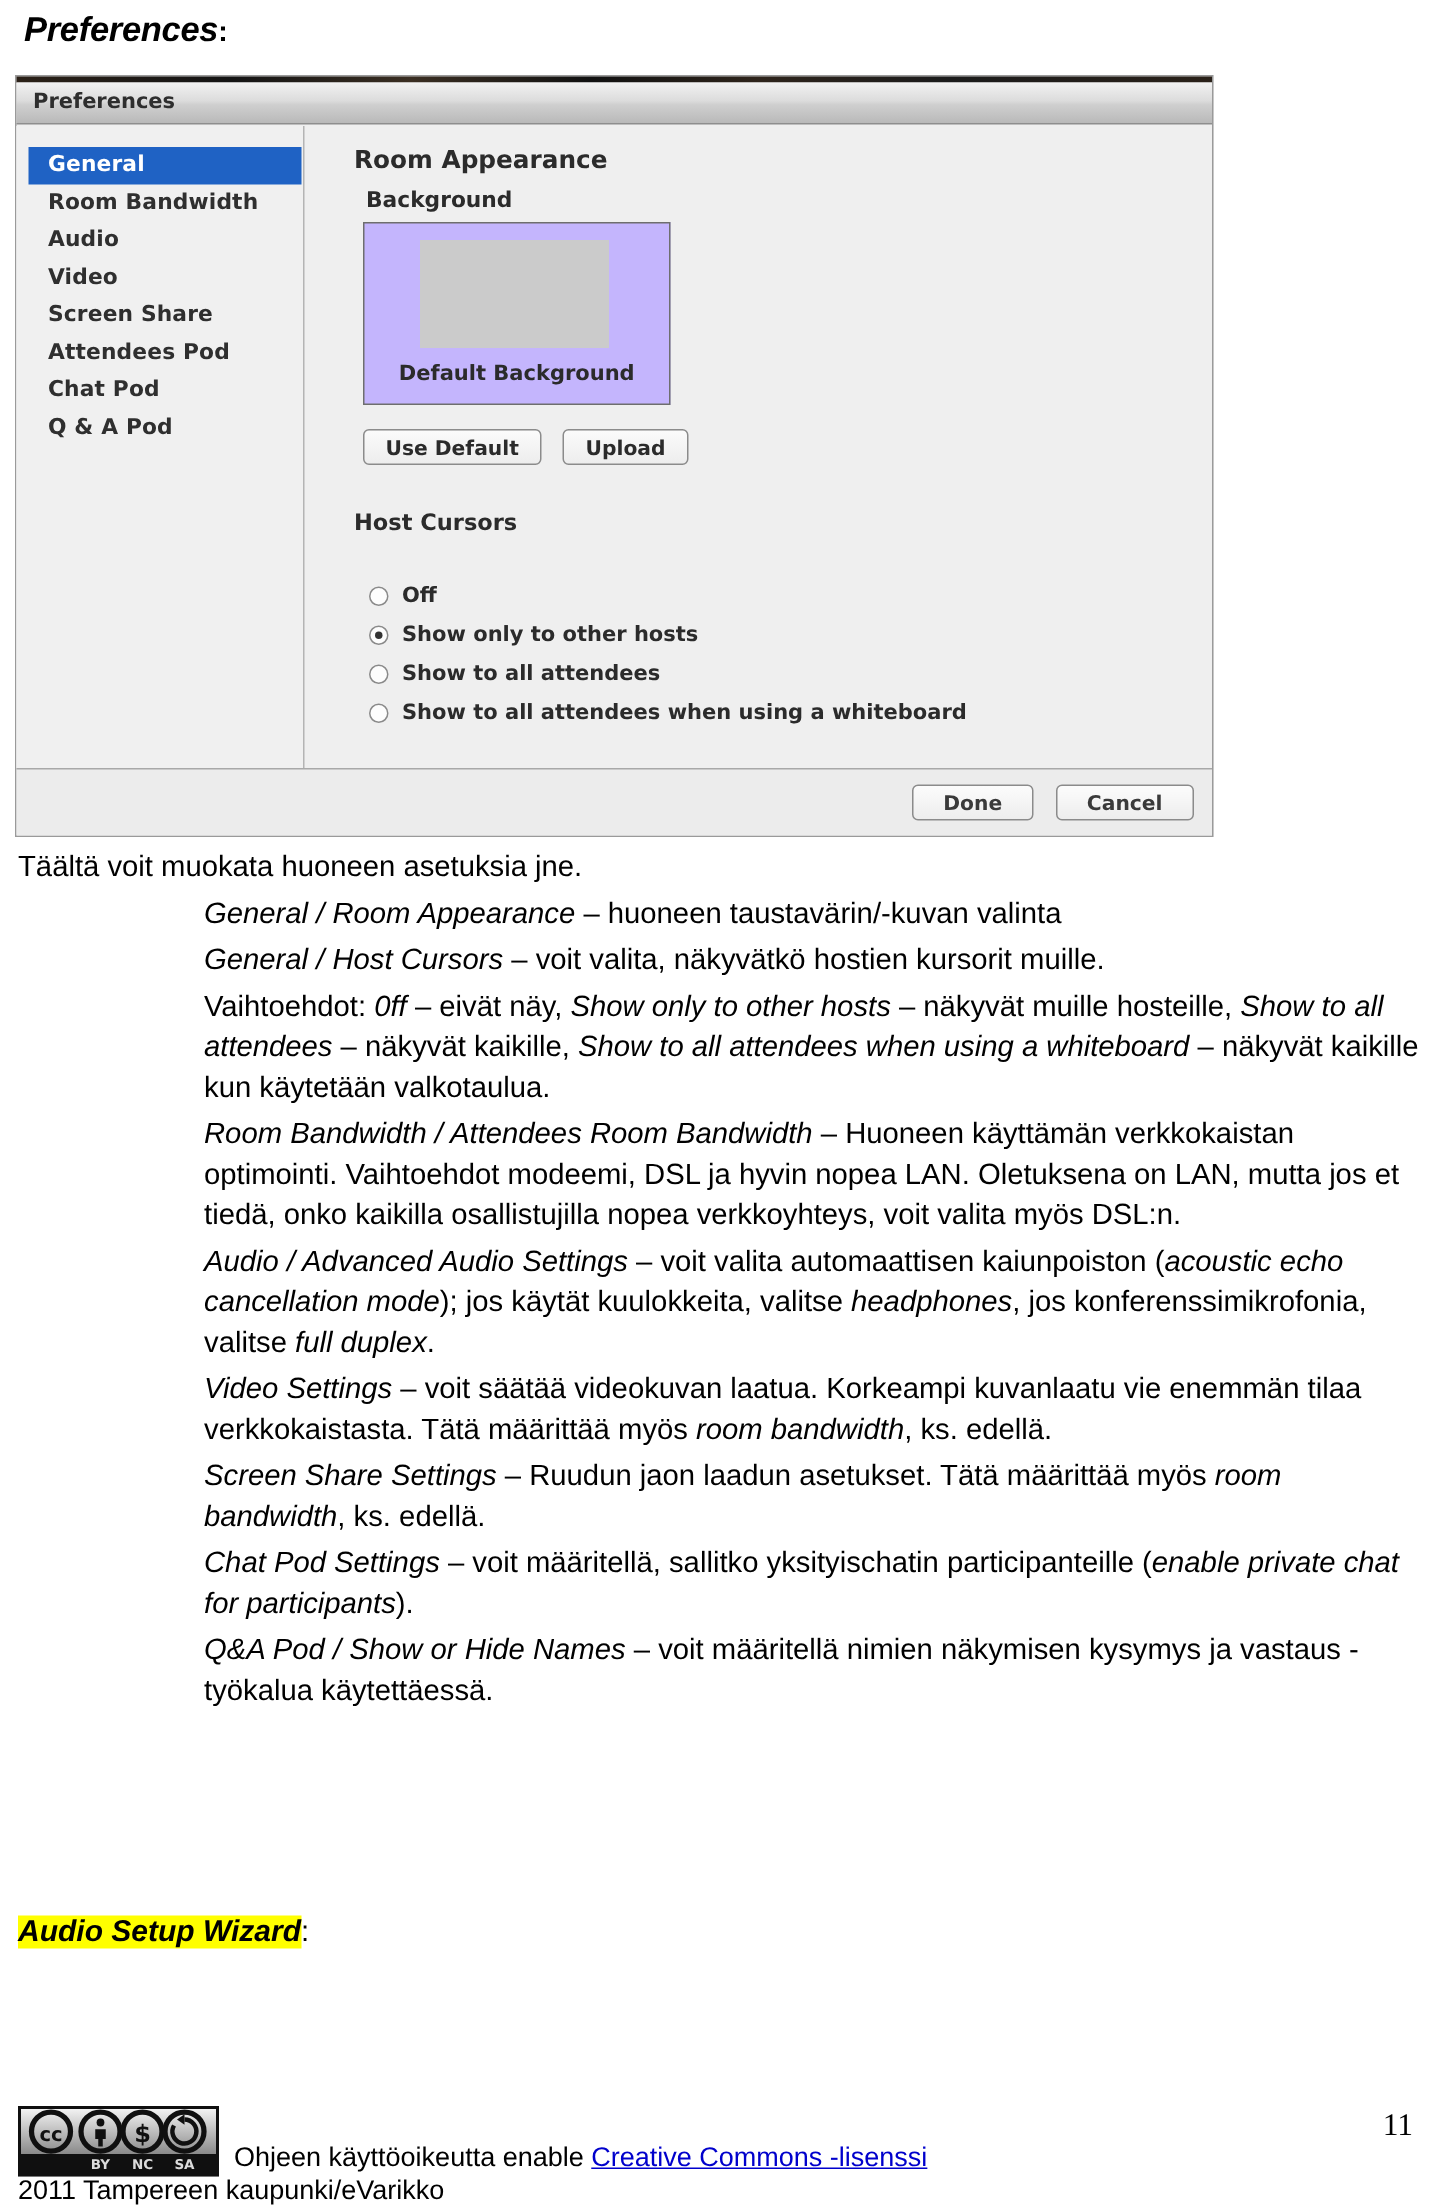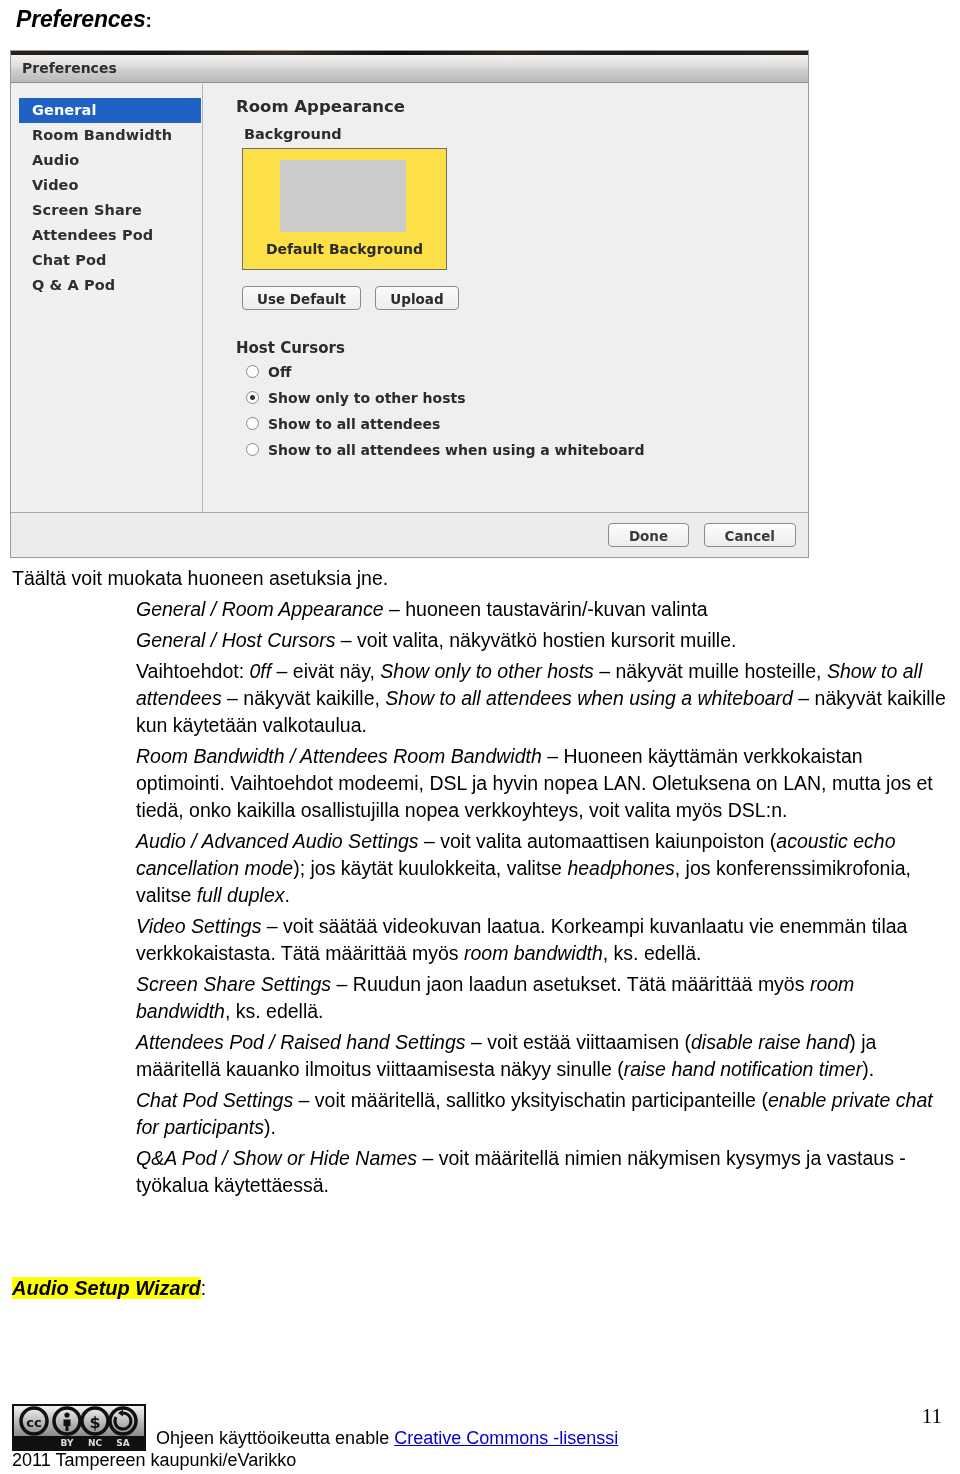--- a/index.html
+++ b/index.html
@@ -139,21 +139,21 @@
     color: #2b2b2b;
     font-family: "DejaVu Sans", sans-serif;
   }
 
   .bg-box {
     position: absolute;
     left: 38px;
     top: 64px;
     width: 205px;
     height: 122px;
-    background: #fde047;
+    background: #c4b5fd;
     border: 1px solid #6e6e6e;
     box-sizing: border-box;
   }
   .bg-thumb {
     position: absolute;
     left: 37px;
     top: 11px;
     width: 126px;
     height: 72px;
     background: #cbcbcb;
@@ -197,21 +197,21 @@
     left: 32px;
     top: 255px;
     font-size: 15px;
     font-weight: bold;
     color: #2b2b2b;
     font-family: "DejaVu Sans", sans-serif;
   }
   .radio-list {
     position: absolute;
     left: 42px;
-    top: 274px;
+    top: 300px;
   }
   .radio-row {
     height: 26px;
     line-height: 26px;
     white-space: nowrap;
   }
   .radio-mark {
     display: inline-block;
     vertical-align: middle;
     width: 13px;
@@ -430,21 +430,20 @@
   <p class="p-indent"><span>Vaihtoehdot: </span><i>0ff</i><span> – eivät näy, </span><i>Show only to other hosts</i><span> – näkyvät muille hosteille, </span><i>Show to all attendees</i><span> – näkyvät kaikille, </span><i>Show to all attendees when using a whiteboard</i><span> – näkyvät kaikille kun käytetään valkotaulua.</span></p>
 
   <p class="p-indent"><i>Room Bandwidth / Attendees Room Bandwidth</i><span> – Huoneen käyttämän verkkokaistan optimointi. Vaihtoehdot modeemi, DSL ja hyvin nopea LAN. Oletuksena on LAN, mutta jos et tiedä, onko kaikilla osallistujilla nopea verkkoyhteys, voit valita myös DSL:n.</span></p>
 
   <p class="p-indent"><i>Audio / Advanced Audio Settings</i><span> – voit valita automaattisen kaiunpoiston (</span><i>acoustic echo cancellation mode</i><span>); jos käytät kuulokkeita, valitse </span><i>headphones</i><span>, jos konferenssimikrofonia, valitse </span><i>full duplex</i><span>.</span></p>
 
   <p class="p-indent"><i>Video Settings</i><span> – voit säätää videokuvan laatua. Korkeampi kuvanlaatu vie enemmän tilaa verkkokaistasta. Tätä määrittää myös </span><i>room bandwidth</i><span>, ks. edellä.</span></p>
 
   <p class="p-indent"><i>Screen Share Settings</i><span> – Ruudun jaon laadun asetukset. Tätä määrittää myös </span><i>room bandwidth</i><span>, ks. edellä.</span></p>
 
-  <p class="p-indent"><i>Attendees Pod / Raised hand Settings</i><span> – voit estää viittaamisen (</span><i>disable raise hand</i><span>) ja määritellä kauanko ilmoitus viittaamisesta näkyy sinulle (</span><i>raise hand notification timer</i><span>).</span></p>
 
   <p class="p-indent"><i>Chat Pod Settings</i><span> – voit määritellä, sallitko yksityischatin participanteille (</span><i>enable private chat for participants</i><span>).</span></p>
 
   <p class="p-indent"><i>Q&amp;A Pod / Show or Hide Names</i><span> – voit määritellä nimien näkymisen kysymys ja vastaus -työkalua käytettäessä.</span></p>
 </div>
 
 <div class="asw-block">
   <div><span class="asw-head hl">Audio Setup Wizard</span><span>:</span></div>
 </div>
 

